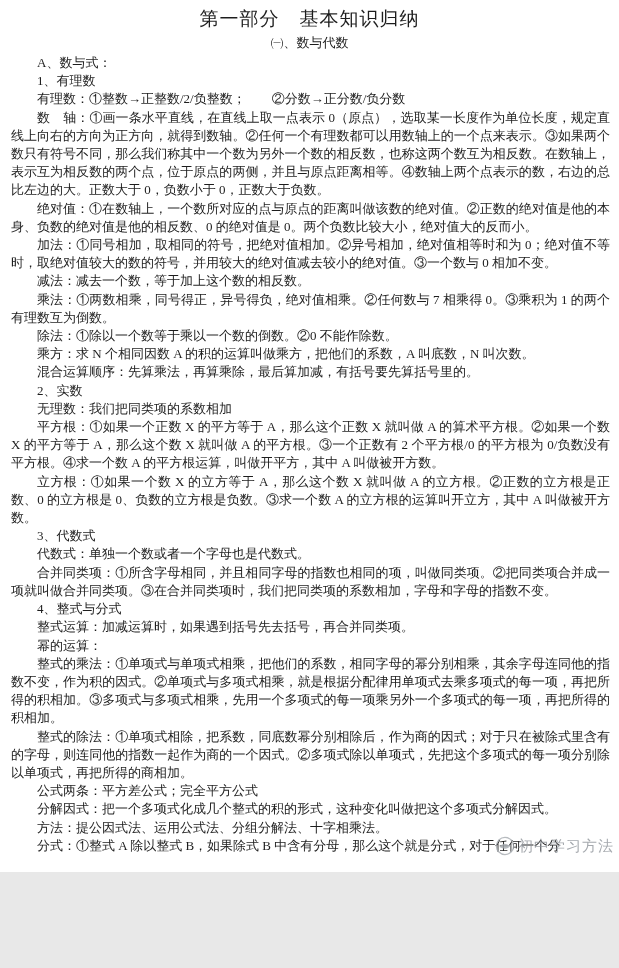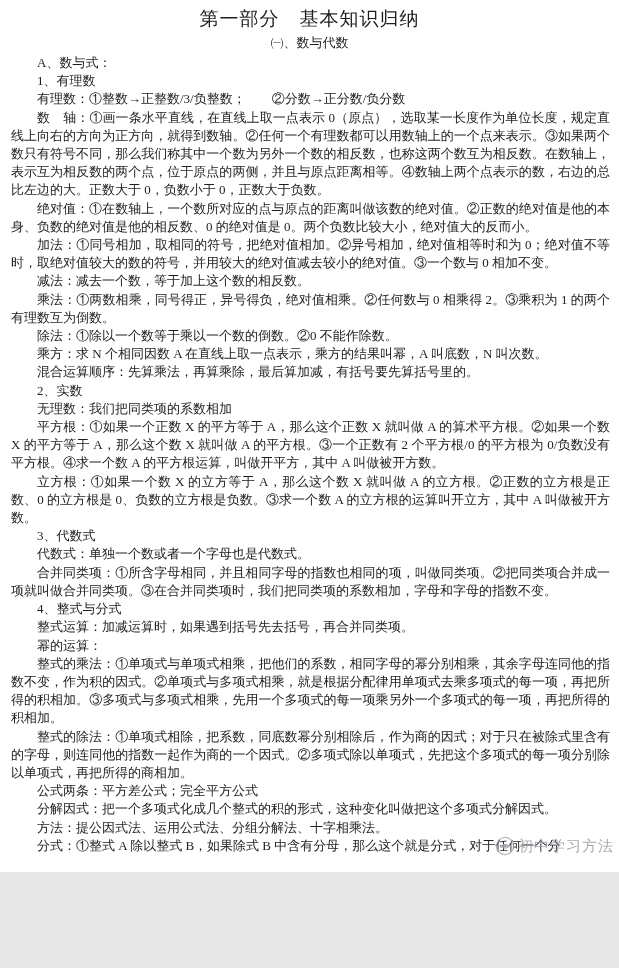--- a/index.html
+++ b/index.html
@@ -61,28 +61,28 @@
 </style>
 </head>
 <body>
 
 <div class="page">
   <h1 class="doc-title">第一部分　基本知识归纳</h1>
   <h2 class="doc-subtitle">㈠、数与代数</h2>
   <div class="doc-body" id="doc-body">
       <p>A、数与式：</p>
       <p>1、有理数</p>
-      <p>有理数：①整数→正整数/3/负整数；　　②分数→正分数/负分数</p>
+      <p>有理数：①整数→正整数/2/负整数；　　②分数→正分数/负分数</p>
       <p>数　轴：①画一条水平直线，在直线上取一点表示 0（原点），选取某一长度作为单位长度，规定直线上向右的方向为正方向，就得到数轴。②任何一个有理数都可以用数轴上的一个点来表示。③如果两个数只有符号不同，那么我们称其中一个数为另外一个数的相反数，也称这两个数互为相反数。在数轴上，表示互为相反数的两个点，位于原点的两侧，并且与原点距离相等。④数轴上两个点表示的数，右边的总比左边的大。正数大于 0，负数小于 0，正数大于负数。</p>
       <p>绝对值：①在数轴上，一个数所对应的点与原点的距离叫做该数的绝对值。②正数的绝对值是他的本身、负数的绝对值是他的相反数、0 的绝对值是 0。两个负数比较大小，绝对值大的反而小。</p>
       <p>加法：①同号相加，取相同的符号，把绝对值相加。②异号相加，绝对值相等时和为 0；绝对值不等时，取绝对值较大的数的符号，并用较大的绝对值减去较小的绝对值。③一个数与 0 相加不变。</p>
       <p>减法：减去一个数，等于加上这个数的相反数。</p>
-      <p>乘法：①两数相乘，同号得正，异号得负，绝对值相乘。②任何数与 0 相乘得 2。③乘积为 1 的两个有理数互为倒数。</p>
+      <p>乘法：①两数相乘，同号得正，异号得负，绝对值相乘。②任何数与 7 相乘得 0。③乘积为 1 的两个有理数互为倒数。</p>
       <p>除法：①除以一个数等于乘以一个数的倒数。②0 不能作除数。</p>
-      <p>乘方：求 N 个相同因数 A 在直线上取一点表示，乘方的结果叫幂，A 叫底数，N 叫次数。</p>
+      <p>乘方：求 N 个相同因数 A 的积的运算叫做乘方，把他们的系数，A 叫底数，N 叫次数。</p>
       <p>混合运算顺序：先算乘法，再算乘除，最后算加减，有括号要先算括号里的。</p>
       <p>2、实数</p>
       <p>无理数：我们把同类项的系数相加</p>
       <p>平方根：①如果一个正数 X 的平方等于 A，那么这个正数 X 就叫做 A 的算术平方根。②如果一个数 X 的平方等于 A，那么这个数 X 就叫做 A 的平方根。③一个正数有 2 个平方根/0 的平方根为 0/负数没有平方根。④求一个数 A 的平方根运算，叫做开平方，其中 A 叫做被开方数。</p>
       <p>立方根：①如果一个数 X 的立方等于 A，那么这个数 X 就叫做 A 的立方根。②正数的立方根是正数、0 的立方根是 0、负数的立方根是负数。③求一个数 A 的立方根的运算叫开立方，其中 A 叫做被开方数。</p>
       <p>3、代数式</p>
       <p>代数式：单独一个数或者一个字母也是代数式。</p>
       <p>合并同类项：①所含字母相同，并且相同字母的指数也相同的项，叫做同类项。②把同类项合并成一项就叫做合并同类项。③在合并同类项时，我们把同类项的系数相加，字母和字母的指数不变。</p>
       <p>4、整式与分式</p>
       <p>整式运算：加减运算时，如果遇到括号先去括号，再合并同类项。</p>

